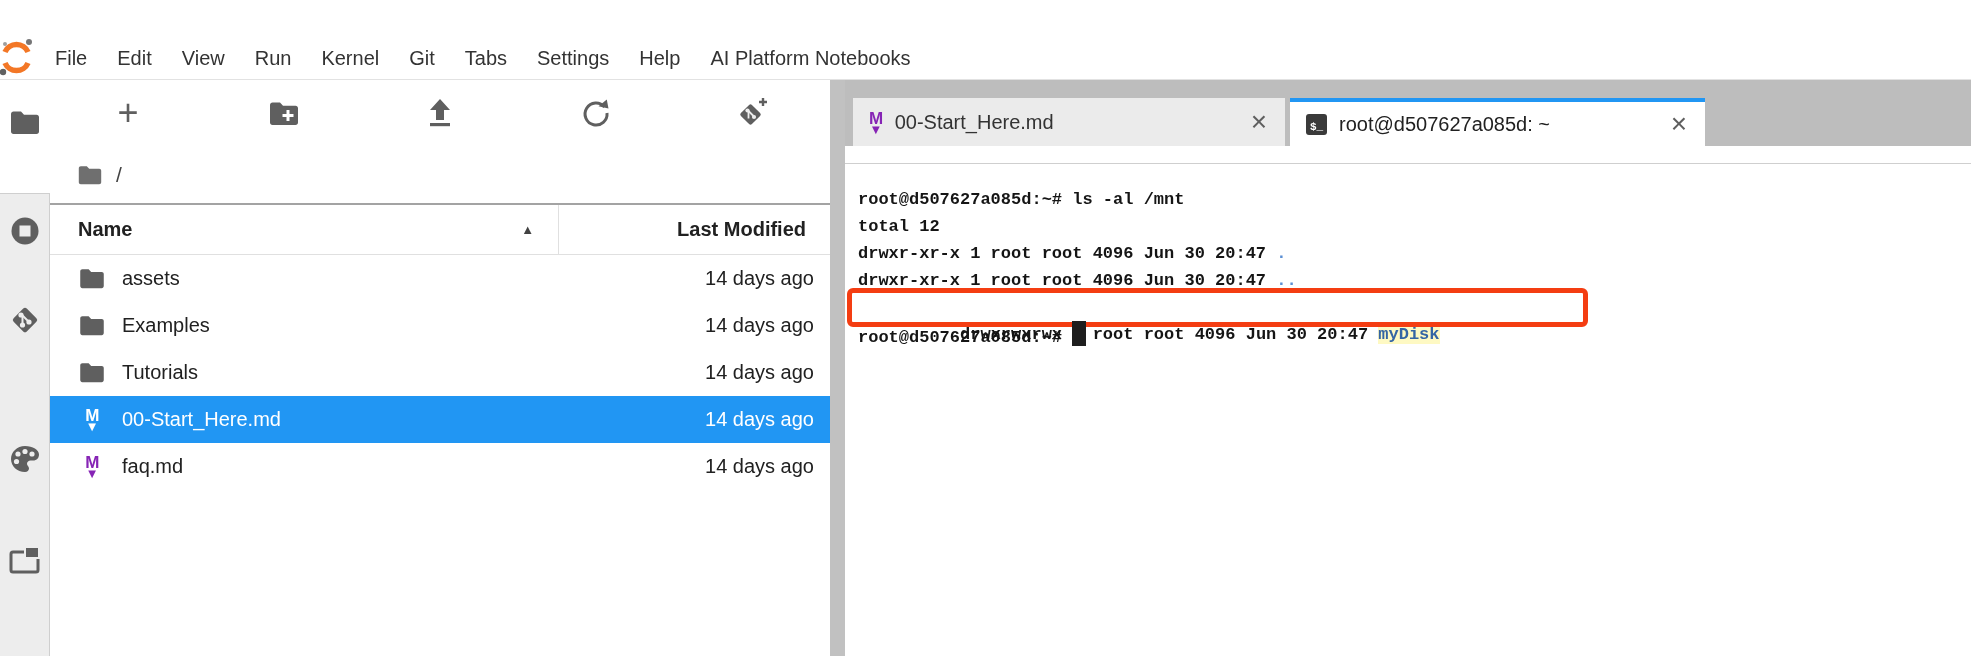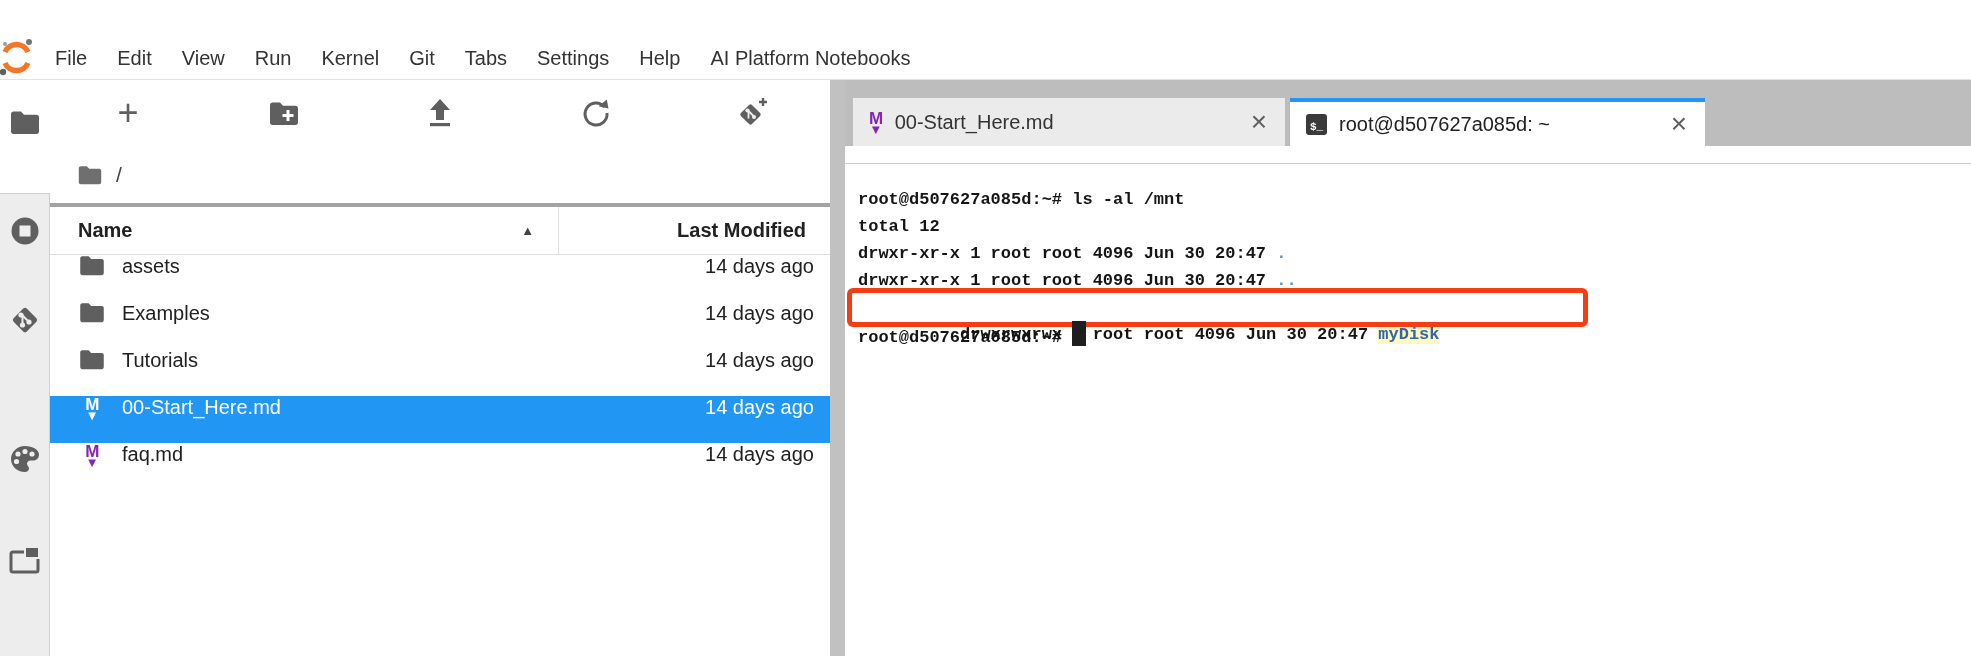--- a/index.html
+++ b/index.html
@@ -24,25 +24,25 @@
     position:absolute; top:113px; bottom:0; left:0; right:0;
     background:#ededed; border-top:1px solid #cfcfcf; border-right:1px solid #cfcfcf;
   }
   .side-ic { position:absolute; left:0; width:49px; display:flex; justify-content:center; }
   
   .filebrowser { width:780px; flex:0 0 auto; display:flex; flex-direction:column; background:#fff; }
   .fb-toolbar { height:66px; display:flex; align-items:center; justify-content:space-around; }
   .tool-btn { display:flex; align-items:center; justify-content:center; width:44px; height:44px; cursor:pointer; }
   .plus-glyph { font-size:36px; font-weight:300; color:#5f5f5f; line-height:36px; }
   .fb-breadcrumb { height:57px; display:flex; align-items:center; padding-left:28px; gap:14px; font-size:21px; color:#424242; }
-  .fb-header { height:52px; border-top:4px solid #a3a3a3; border-bottom:1px solid #e0e0e0; display:flex; font-size:20px; font-weight:600; color:#212121; }
+  .fb-header { height:52px; border-top:2px solid #a3a3a3; border-bottom:1px solid #e0e0e0; display:flex; font-size:20px; font-weight:600; color:#212121; }
   .fb-col-name { width:508px; display:flex; align-items:center; padding-left:28px; }
   .sort-caret { margin-left:auto; margin-right:24px; font-size:13px; color:#424242; }
   .fb-col-mod { flex:1; border-left:1px solid #e0e0e0; display:flex; align-items:center; justify-content:flex-end; padding-right:24px; }
-  .fb-row { height:47px; display:flex; padding-left:28px; font-size:20px; color:#212121; cursor:pointer; }
+  .fb-row { height:47px; display:flex; align-items:center; padding-left:28px; font-size:20px; color:#212121; cursor:pointer; }
   .fb-row .row-icon { width:28px; display:flex; justify-content:center; margin-right:16px; flex:0 0 auto; }
   .fb-row .row-name { flex:1; }
   .fb-row .row-mod { padding-right:16px; }
   .fb-row.selected { background:#2196f3; color:#fff; }
   .fb-row.selected .md-icon { color:#fff; }
   
   .md-icon { display:inline-flex; flex-direction:column; align-items:center; color:#8624b5; line-height:1; }
   .md-icon .md-m { font-size:17px; font-weight:bold; letter-spacing:-.5px; }
   .md-icon .md-arrow { font-size:10px; margin-top:-2px; font-family:"DejaVu Sans", sans-serif; }
   

